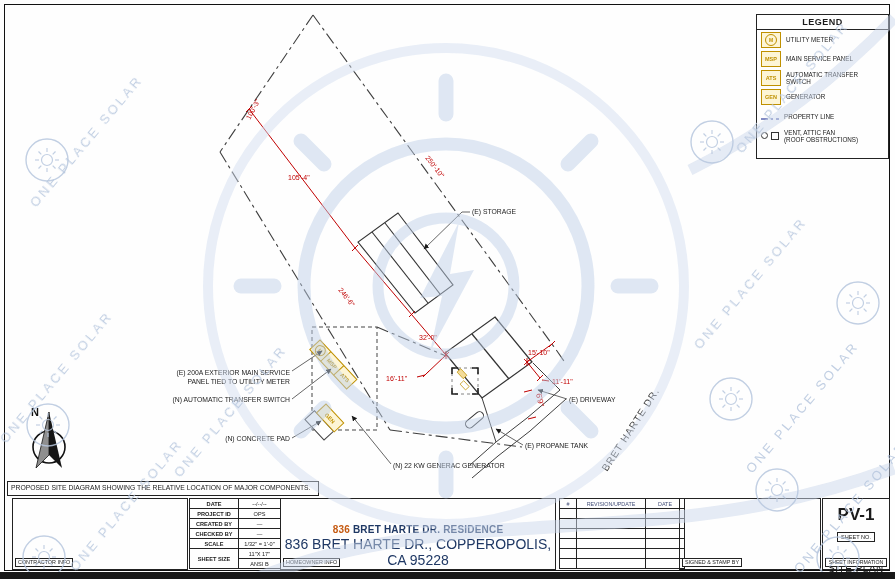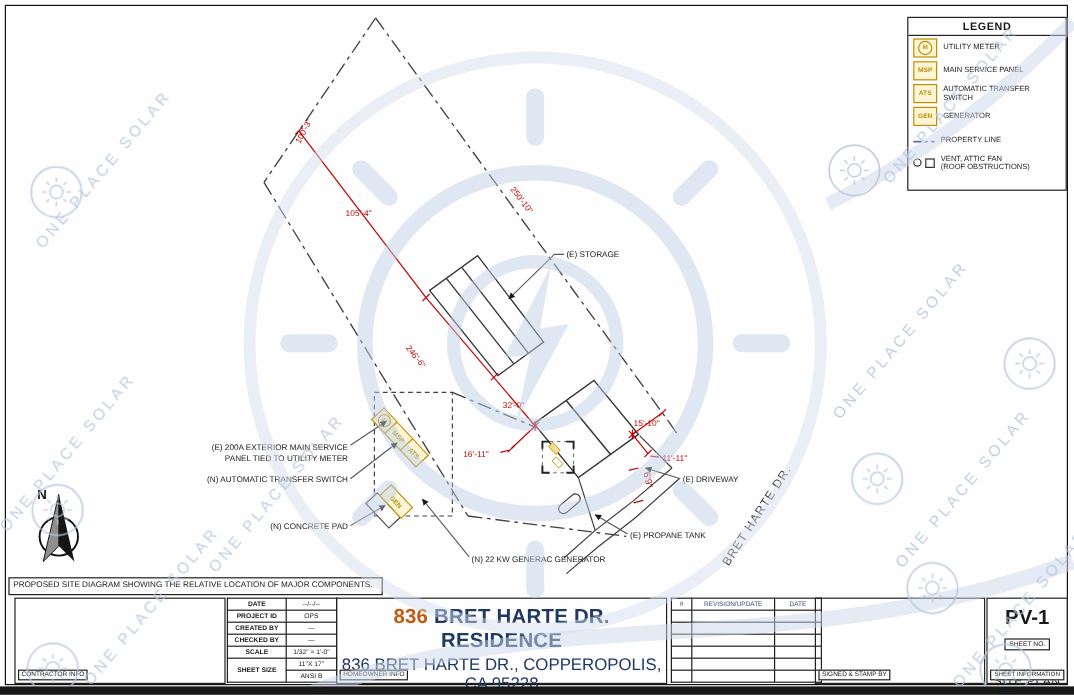--- a/index.html
+++ b/index.html
@@ -28,21 +28,21 @@
   #tb-signed{left:679px;top:498px;width:140px;height:70px;}
   #tb-sheet{left:822px;top:498px;width:66px;height:70px;text-align:center;}
   .corner-lab{position:absolute;left:2px;bottom:2px;border:1px solid #222;font-size:5.4px;padding:0 2px;line-height:7px;background:#fff;white-space:nowrap;}
   #info-table{position:absolute;left:189px;top:498px;border-collapse:collapse;}
   #info-table td{border:1px solid #222;font-size:5.6px;height:9px;padding:0 2px;white-space:nowrap;}
   #info-table td.k{font-weight:bold;width:44px;text-align:center;}
   #info-table td.v{width:37px;text-align:center;}
   #rev-table{position:absolute;left:559px;top:498px;border-collapse:collapse;}
   #rev-table td{border:1px solid #222;font-size:5.4px;height:9px;padding:0 2px;text-align:center;color:#44507a;white-space:nowrap;}
   #rev-table td.c1{width:12px;} #rev-table td.c2{width:64px;} #rev-table td.c3{width:34px;}
-  .title-line{margin-top:5px;font-size:17px;font-weight:bold;color:#1f3864;letter-spacing:.2px;}
+  .title-line{margin-top:25px;font-size:10px;font-weight:bold;color:#1f3864;letter-spacing:.2px;}
   .title-line .num{color:#c55a11;}
   .addr-line{font-size:14px;color:#1f3864;margin-top:1px;}
   .apn-line{font-size:8px;color:#595959;margin-top:9px;}
   .pv{font-size:17px;font-weight:bold;margin-top:6px;}
   .sheetno{display:inline-block;border:1px solid #222;font-size:5.6px;padding:0 3px;line-height:8px;margin-top:3px;}
   .siteplan{font-size:10px;letter-spacing:.5px;margin-top:20px;}
   .sheetinfo{position:absolute;left:2px;right:2px;bottom:2px;border:1px solid #222;font-size:5.2px;line-height:7px;background:#fff;}
   svg{position:absolute;left:0;top:0;}
   #wm{pointer-events:none;}
 </style>

